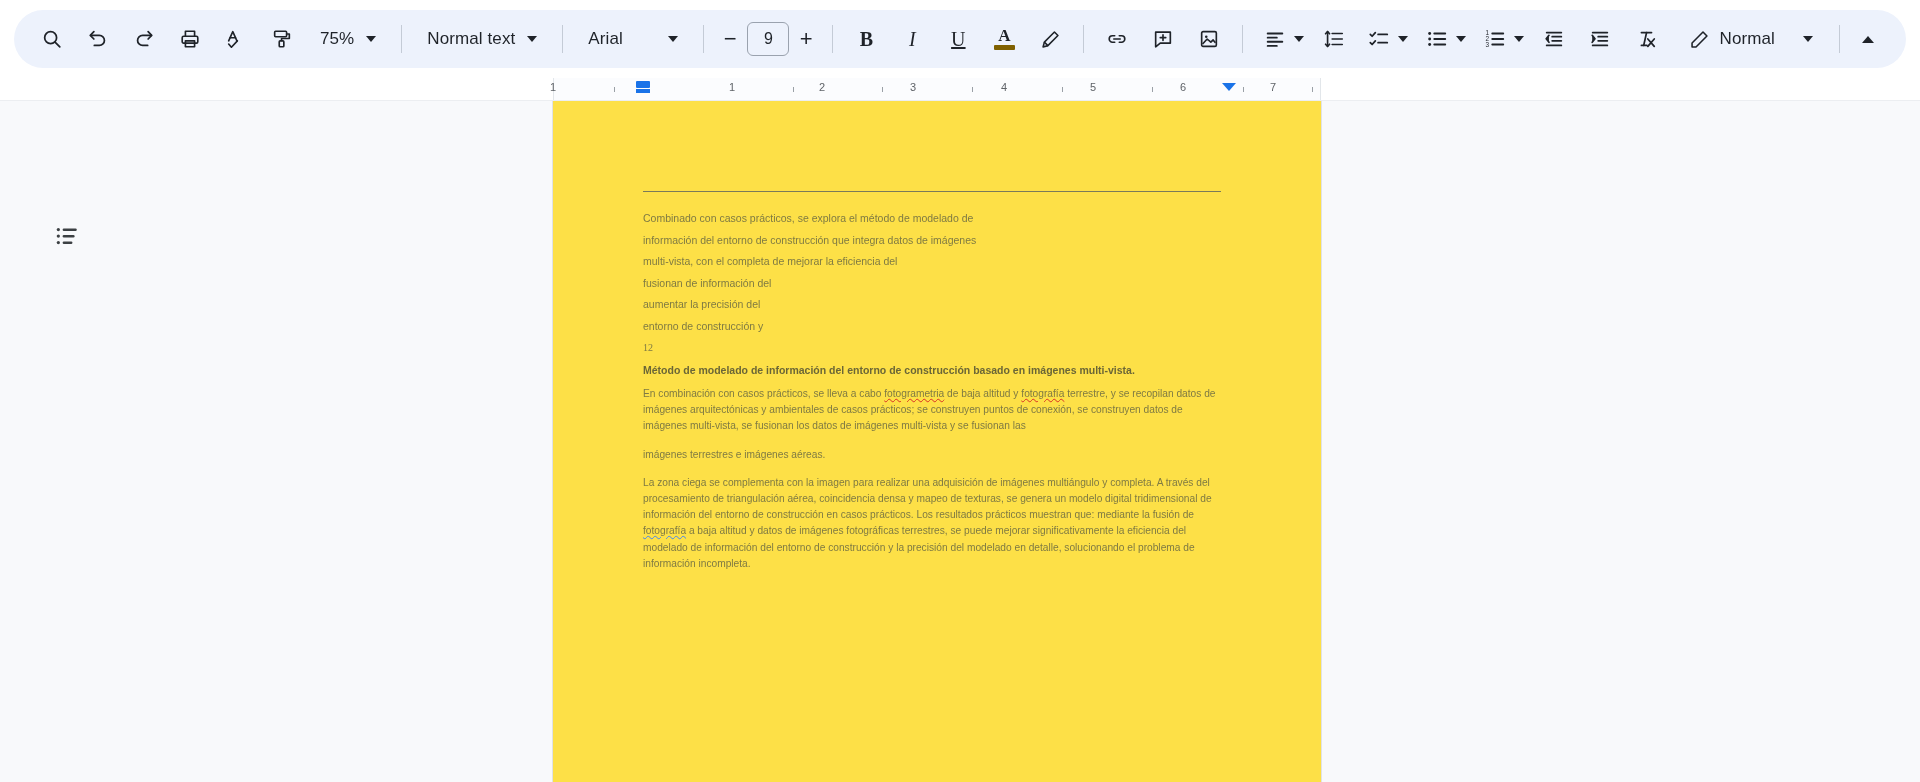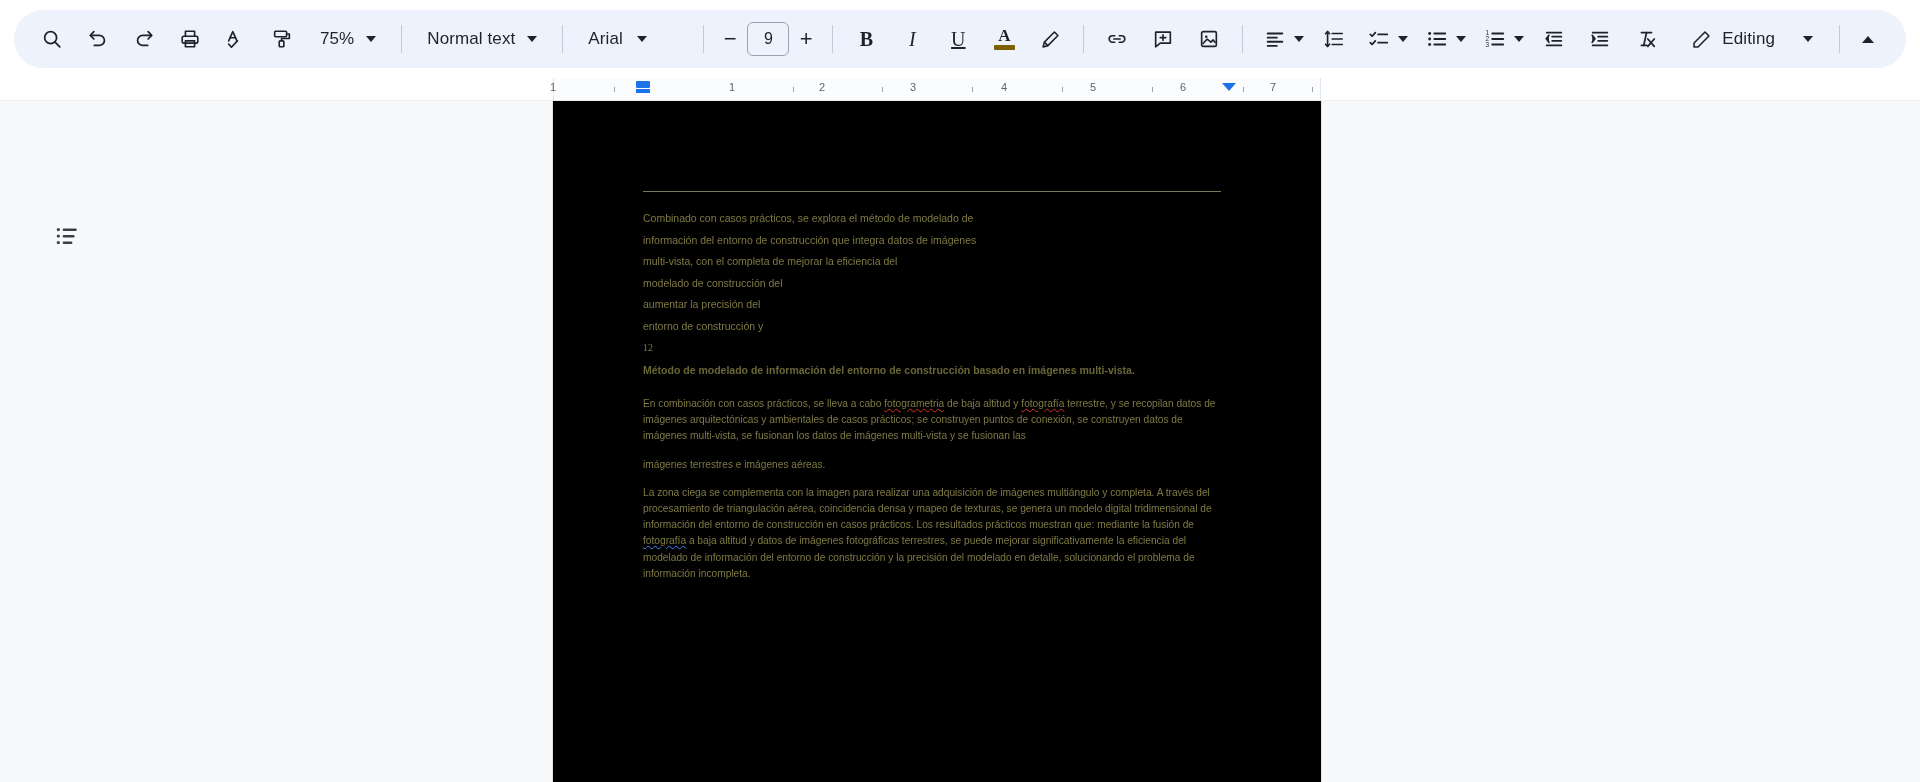--- a/index.html
+++ b/index.html
@@ -156,21 +156,21 @@
     position: absolute; left: 44px; top: 112px;
     width: 46px; height: 46px;
     display: flex; align-items: center; justify-content: center;
     border-radius: 23px; cursor: pointer;
   }
 
   .page {
     position: absolute;
     left: 553px; top: 0;
     width: 768px; height: 682px;
-    background: #000000;
+    background: #fde047;
     box-shadow: 0 0 0 1px #e0e2e5;
   }
   .page-body {
     position: absolute;
     left: 90px; top: 90px;
     width: 580px;
   }
   .hrule {
     width: 578px; height: 0;
     border-top: 1px solid #7a7a5a;
@@ -187,21 +187,21 @@
     color: #7f7a43;
     font-family: "Liberation Serif", serif;
   }
   .heading {
     font-size: 10.5px; font-weight: 700;
     color: #6b6637; line-height: 20px;
     margin-top: 2px;
   }
   .para-tight {
     font-size: 10.2px; line-height: 16.2px;
-    color: #7f7a43; margin-top: 16px;
+    color: #7f7a43; margin-top: 6px;
     text-align: left;
   }
   .para-tight.gap { margin-top: 12px; }
   .sp-red {
     text-decoration: underline;
     text-decoration-color: #d93025;
     text-decoration-style: wavy;
     text-decoration-thickness: 1px;
   }
   .sp-blue {
@@ -270,21 +270,21 @@
 
     <div class="tb-sep"></div>
 
     <div class="tb-combo">
       <span class="tb-text">Normal text</span>
       <span class="caret"></span>
     </div>
 
     <div class="tb-sep"></div>
 
-    <div class="tb-combo" style="min-width:118px;justify-content:flex-start;gap:8px;">
+    <div class="tb-combo" style="min-width:118px;justify-content:space-between;gap:8px;">
       <span class="tb-text">Arial</span>
       <span class="caret"></span>
     </div>
 
     <div class="tb-sep"></div>
 
     <div class="tb-btn" style="min-width:30px">
       <span class="tb-text" style="font-size:22px">−</span>
     </div>
     <div class="fontsize-box">
@@ -424,21 +424,21 @@
           <line x1="21" y1="12" x2="14" y2="20"></line>
       </svg>
     </div>
 
     <div class="spacer"></div>
 
     <div class="editing-chip">
       <svg width="21" height="21" viewBox="0 0 24 24" fill="none" stroke="#1f2329" stroke-width="1.8" stroke-linejoin="round">
         <path d="M16 3.5 L20.5 8 L8 20.5 L3.5 20.5 L3.5 16 Z"></path>
       </svg>
-      <span class="tb-text">Editing</span>
+      <span class="tb-text">Normal</span>
       <span class="caret" style="margin-left:18px;margin-right:14px"></span>
     </div>
     <div class="tb-sep" style="margin:0 4px"></div>
     <div class="tb-btn">
       <span class="caret-up"></span>
     </div>
 
   </div>
 </div>
 
@@ -486,21 +486,21 @@
 
   <div class="page">
     <div class="page-body">
 
       <div class="hrule"></div>
 
       <div class="para-loose">
         <p>Combinado con casos prácticos, se explora el método de modelado de</p>
         <p>información del entorno de construcción que integra datos de imágenes</p>
         <p>multi-vista, con el completa de mejorar la eficiencia del</p>
-        <p>modelado de construcción del</p>
+        <p>fusionan de información del</p>
         <p>aumentar la precisión del</p>
         <p>entorno de construcción y</p>
       </div>
 
       <div class="pagenum">12</div>
 
       <div class="heading">Método de modelado de información del entorno de construcción basado en imágenes multi-vista.</div>
 
       <div class="para-tight"><span>En combinación con casos prácticos, se lleva a cabo </span><span class="sp-red">fotogrametria</span><span> de baja altitud y </span><span class="sp-red">fotografía</span><span> terrestre, y se recopilan datos de imágenes arquitectónicas y ambientales de casos prácticos; se construyen puntos de conexión, se construyen datos de imágenes multi-vista, se fusionan los datos de imágenes multi-vista y se fusionan las</span></div>
 

